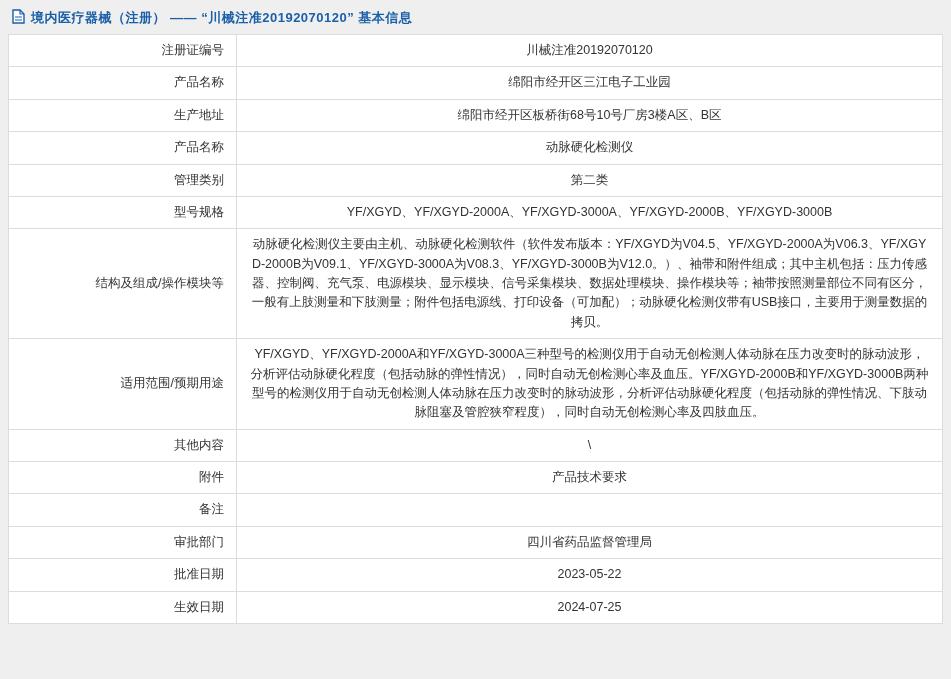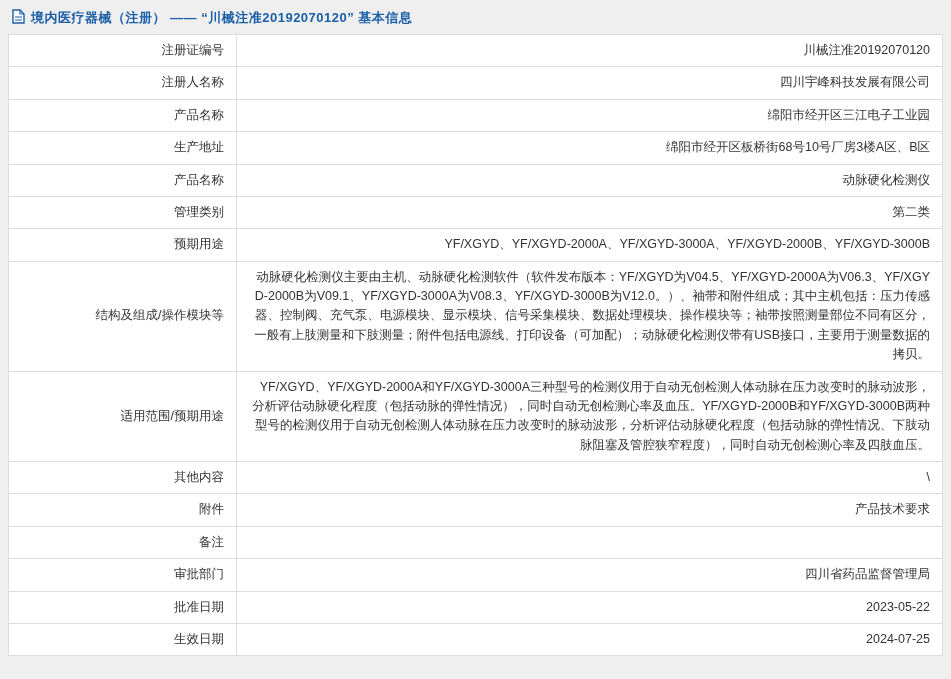--- a/index.html
+++ b/index.html
@@ -47,21 +47,21 @@
     word-break: break-all;
   }
   .info-table th {
     width: 228px;
     text-align: right;
     font-weight: normal;
     color: #333;
     background: #ffffff;
     white-space: nowrap;
   }
-  .info-table td { text-align: right; color: #333; }
+  .info-table td { text-align: center; color: #333; }
 </style>
 </head>
 <body>
 
 <div>
 
   <div class="page-header">
     <span class="doc-icon">
       <svg viewBox="0 0 13 15" width="13" height="15" xmlns="http://www.w3.org/2000/svg">
         <path d="M1 1 h7 l4 4 v9 h-11 z" fill="#ffffff" stroke="#1a5fa8" stroke-width="1.4"></path>
@@ -74,41 +74,37 @@
   </div>
 
   <div class="table-wrap">
     <table class="info-table">
       <tbody>
         <tr>
           <th><span>注册证编号</span></th>
           <td><span>川械注准20192070120</span></td>
         </tr>
         <tr>
-          <th><span>注册人名称</span></th>
-          <td><span>四川宇峰科技发展有限公司</span></td>
-        </tr>
-        <tr>
           <th><span>产品名称</span></th>
           <td><span>绵阳市经开区三江电子工业园</span></td>
         </tr>
         <tr>
           <th><span>生产地址</span></th>
           <td><span>绵阳市经开区板桥街68号10号厂房3楼A区、B区</span></td>
         </tr>
         <tr>
           <th><span>产品名称</span></th>
           <td><span>动脉硬化检测仪</span></td>
         </tr>
         <tr>
           <th><span>管理类别</span></th>
           <td><span>第二类</span></td>
         </tr>
         <tr>
-          <th><span>预期用途</span></th>
+          <th><span>型号规格</span></th>
           <td><span>YF/XGYD、YF/XGYD-2000A、YF/XGYD-3000A、YF/XGYD-2000B、YF/XGYD-3000B</span></td>
         </tr>
         <tr>
           <th><span>结构及组成/操作模块等</span></th>
           <td><span>动脉硬化检测仪主要由主机、动脉硬化检测软件（软件发布版本：YF/XGYD为V04.5、YF/XGYD-2000A为V06.3、YF/XGYD-2000B为V09.1、YF/XGYD-3000A为V08.3、YF/XGYD-3000B为V12.0。）、袖带和附件组成；其中主机包括：压力传感器、控制阀、充气泵、电源模块、显示模块、信号采集模块、数据处理模块、操作模块等；袖带按照测量部位不同有区分，一般有上肢测量和下肢测量；附件包括电源线、打印设备（可加配）；动脉硬化检测仪带有USB接口，主要用于测量数据的拷贝。</span></td>
         </tr>
         <tr>
           <th><span>适用范围/预期用途</span></th>
           <td><span>YF/XGYD、YF/XGYD-2000A和YF/XGYD-3000A三种型号的检测仪用于自动无创检测人体动脉在压力改变时的脉动波形，分析评估动脉硬化程度（包括动脉的弹性情况），同时自动无创检测心率及血压。YF/XGYD-2000B和YF/XGYD-3000B两种型号的检测仪用于自动无创检测人体动脉在压力改变时的脉动波形，分析评估动脉硬化程度（包括动脉的弹性情况、下肢动脉阻塞及管腔狭窄程度），同时自动无创检测心率及四肢血压。</span></td>
         </tr>

